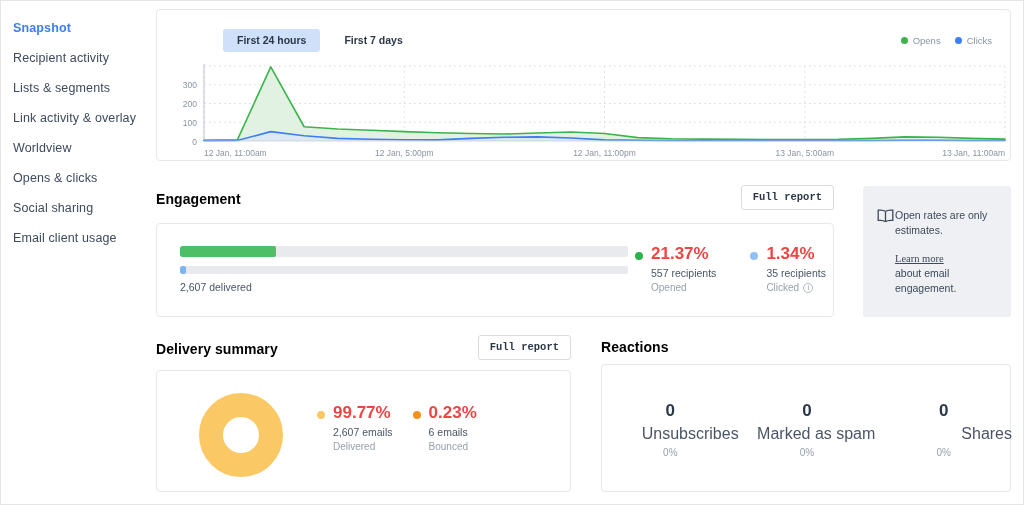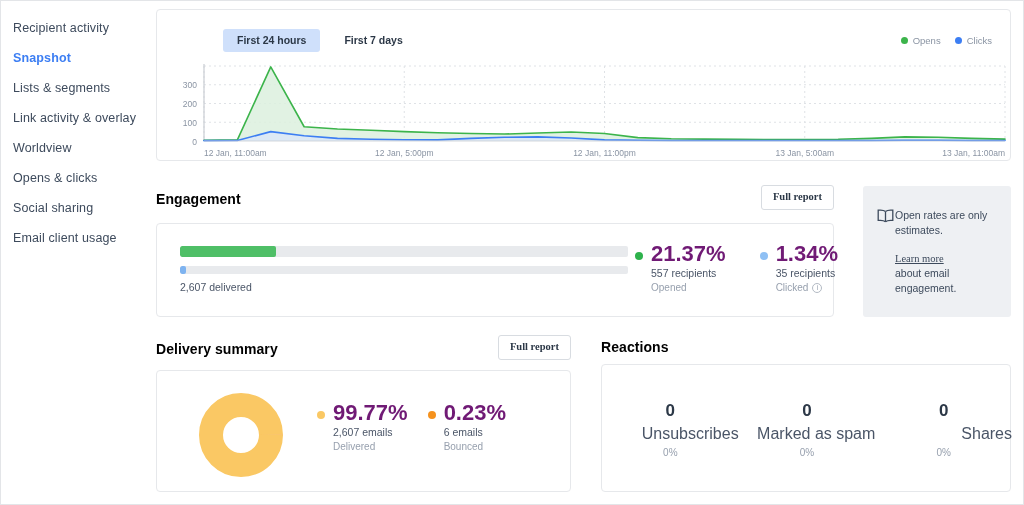--- a/index.html
+++ b/index.html
@@ -49,21 +49,21 @@
     font-size: 14px;
     font-weight: 700;
     color: #000000;
     letter-spacing: 0.005em;
   }
   .full-report-btn {
     border: 1px solid #d8dce1;
     border-radius: 3px;
     background: #ffffff;
     color: #2c3847;
-    font-family: Liberation Serif, serif;
+    font-family: Liberation Mono, monospace;
     font-size: 10.5px;
     font-weight: 700;
     padding: 6px 11px;
     cursor: pointer;
     line-height: 1;
   }
 
   
   #chart-card {
     position: absolute;
@@ -144,21 +144,21 @@
     color: #4a5567;
   }
   #engagement-stats {
     position: absolute;
     left: 478px; top: 20px;
     display: flex;
     gap: 34px;
   }
   .stat-block { display: flex; align-items: flex-start; gap: 8px; }
   .stat-dot { width: 8px; height: 8px; border-radius: 50%; margin-top: 8px; flex: none; }
-  .stat-pct { font-size: 22px; font-weight: 700; color: #701a75; line-height: 20px; }
+  .stat-pct { font-size: 17px; font-weight: 700; color: #ef4444; line-height: 20px; }
   .stat-sub { font-size: 10.5px; color: #4a5567; margin-top: 3px; }
   .stat-cap { font-size: 10px; color: #97a0ae; margin-top: 3px; display: flex; align-items: center; gap: 4px; }
   .info-circle {
     width: 10px; height: 10px; border-radius: 50%;
     border: 1px solid #b3bac4; color: #97a0ae;
     font-size: 7px; line-height: 8px; text-align: center;
     display: inline-block; cursor: pointer;
   }
 
   
@@ -216,22 +216,22 @@
   .reaction-val { font-size: 17px; font-weight: 700; color: #2c3847; line-height: 20px; }
   .reaction-label { font-size: 16px; color: #4a5567; margin-top: 4px; text-align: right; }
   .reaction-pct { font-size: 10px; color: #97a0ae; margin-top: 4px; }
 </style>
 </head>
 <body>
 
 <div id="page">
 
   <nav id="sidebar">
+    <div class="nav-item active">Snapshot</div>
     <div class="nav-item">Recipient activity</div>
-    <div class="nav-item active">Snapshot</div>
     <div class="nav-item">Lists &amp; segments</div>
     <div class="nav-item">Link activity &amp; overlay</div>
     <div class="nav-item">Worldview</div>
     <div class="nav-item">Opens &amp; clicks</div>
     <div class="nav-item">Social sharing</div>
     <div class="nav-item">Email client usage</div>
   </nav>
 
   <div id="chart-card" class="card">
 

